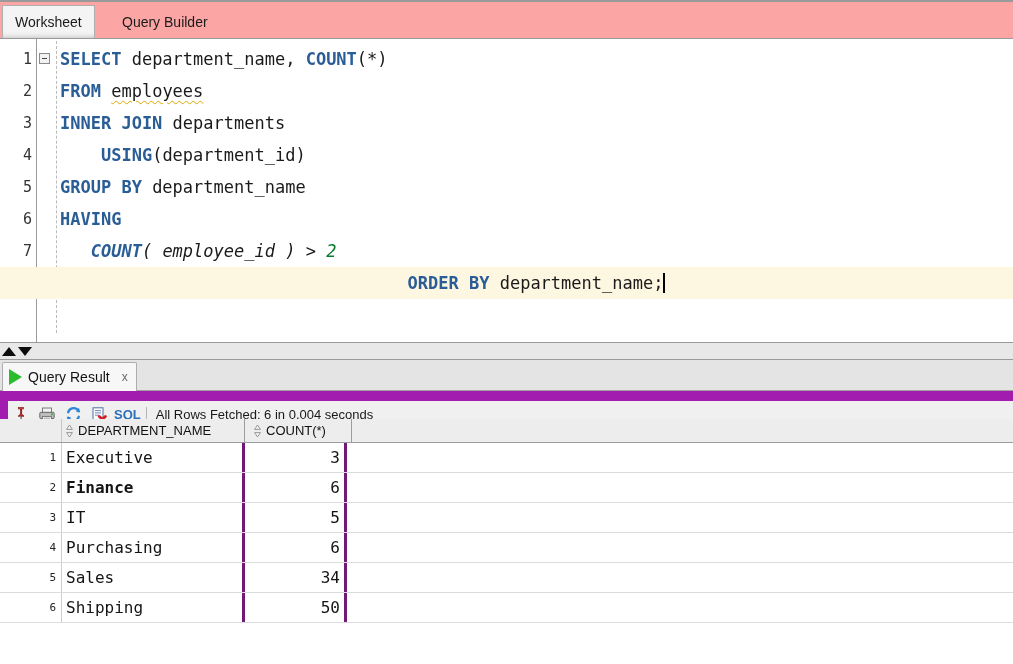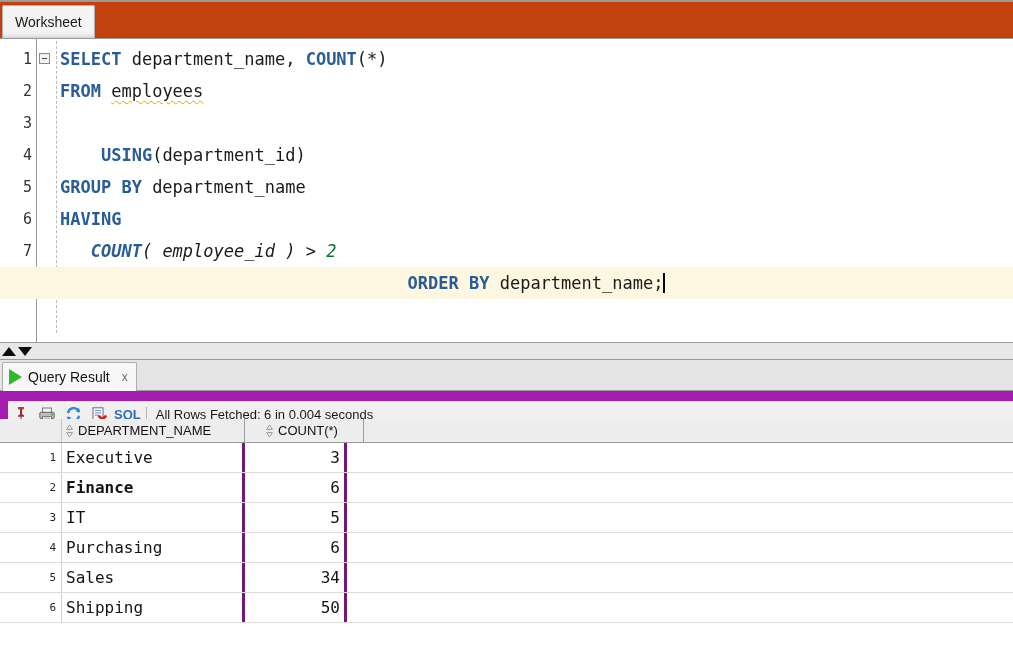--- a/index.html
+++ b/index.html
@@ -15,21 +15,21 @@
     font-size: 13px;
     color: #000000;
     position: relative;
   }
 
   
   .tabstrip {
     position: absolute;
     left: 0; top: 0;
     width: 1013px; height: 39px;
-    background: #c2410c;
+    background: #fca5a5;
     border-top: 2px solid #9a9a9a;
     border-bottom: 1px solid #9a9a9a;
     box-sizing: border-box;
   }
   .tab {
     position: absolute;
     top: 3px;
     height: 33px;
     box-sizing: border-box;
     display: flex;
@@ -333,20 +333,23 @@
     overflow: hidden;
   }
   .cell.numeric { justify-content: flex-end; }
 </style>
 </head>
 <body>
 
 <div class="tabstrip">
   <div class="tab active">
     <span>Worksheet</span>
+  </div>
+  <div class="tab inactive">
+    <span>Query Builder</span>
   </div>
 </div>
 
 <div class="editor">
   <div class="gutter" id="gutter">
       <div class="gutter-num" style="top: 4px;">1</div>
       <div class="gutter-num" style="top: 36px;">2</div>
       <div class="gutter-num" style="top: 68px;">3</div>
       <div class="gutter-num" style="top: 100px;">4</div>
       <div class="gutter-num" style="top: 132px;">5</div>
@@ -354,20 +357,21 @@
       <div class="gutter-num" style="top: 196px;">7</div>
       <div class="gutter-num" style="top: 228px;">8</div>
     </div>
   <div class="foldcol" id="foldcol">
       <div class="foldbox" style="top: 14px;"></div>
     </div>
   <div class="indentguide"></div>
   <div class="codearea" id="codearea">
       <div class="codeline" style="top: 36px;"><span class="kw">FROM</span><span class="plain"> </span><span class="plain squiggle">employees</span></div>
       <div class="codeline" style="top: 4px;"><span class="kw">SELECT</span><span class="plain"> department_name, </span><span class="kw">COUNT</span><span class="plain">(*)</span></div>
+      <div class="codeline" style="top: 68px;"><span class="kw">INNER JOIN</span><span class="plain"> departments</span></div>
       <div class="codeline" style="top: 100px;"><span class="plain">    </span><span class="kw">USING</span><span class="plain">(department_id)</span></div>
       <div class="codeline" style="top: 132px;"><span class="kw">GROUP BY</span><span class="plain"> department_name</span></div>
       <div class="codeline" style="top: 164px;"><span class="kw">HAVING</span></div>
       <div class="codeline" style="top: 196px; font-style: italic;"><span class="plain">   </span><span class="kw">COUNT</span><span class="plain">( employee_id ) &gt; </span><span class="num">2</span></div>
       <div class="codeline current" style="top: 228px;"><span class="kw">ORDER BY</span><span class="plain"> department_name;</span><span class="caret"></span></div>
     </div>
 </div>
 
 <div class="splitter">
   <div class="tri up"></div>
@@ -430,21 +434,21 @@
   <div class="grid">
     <div class="grid-header" id="gridhdr">
       <div class="hdr-corner"></div>
     <div class="hdr-cell" style="left: 62px; width: 183px;">
           <svg class="sort-icon" viewBox="0 0 9 14">
             <path d="M4.5 1 L7.4 5.4 L1.6 5.4 Z" fill="#f2f2f2" stroke="#8d8d8d" stroke-width="0.9"></path>
             <path d="M4.5 13 L7.4 8.6 L1.6 8.6 Z" fill="#f2f2f2" stroke="#8d8d8d" stroke-width="0.9"></path>
           </svg>
           <span>DEPARTMENT_NAME</span>
         </div>
-        <div class="hdr-cell" style="left: 262px; width: 102px; text-align: right;">
+        <div class="hdr-cell" style="left: 250px; width: 102px; text-align: right;">
           <svg class="sort-icon" viewBox="0 0 9 14">
             <path d="M4.5 1 L7.4 5.4 L1.6 5.4 Z" fill="#f2f2f2" stroke="#8d8d8d" stroke-width="0.9"></path>
             <path d="M4.5 13 L7.4 8.6 L1.6 8.6 Z" fill="#f2f2f2" stroke="#8d8d8d" stroke-width="0.9"></path>
           </svg>
           <span>COUNT(*)</span>
         </div>
       </div>
     <div id="gridbody">
         <div class="grid-row">
           <div class="rownum">1</div>

